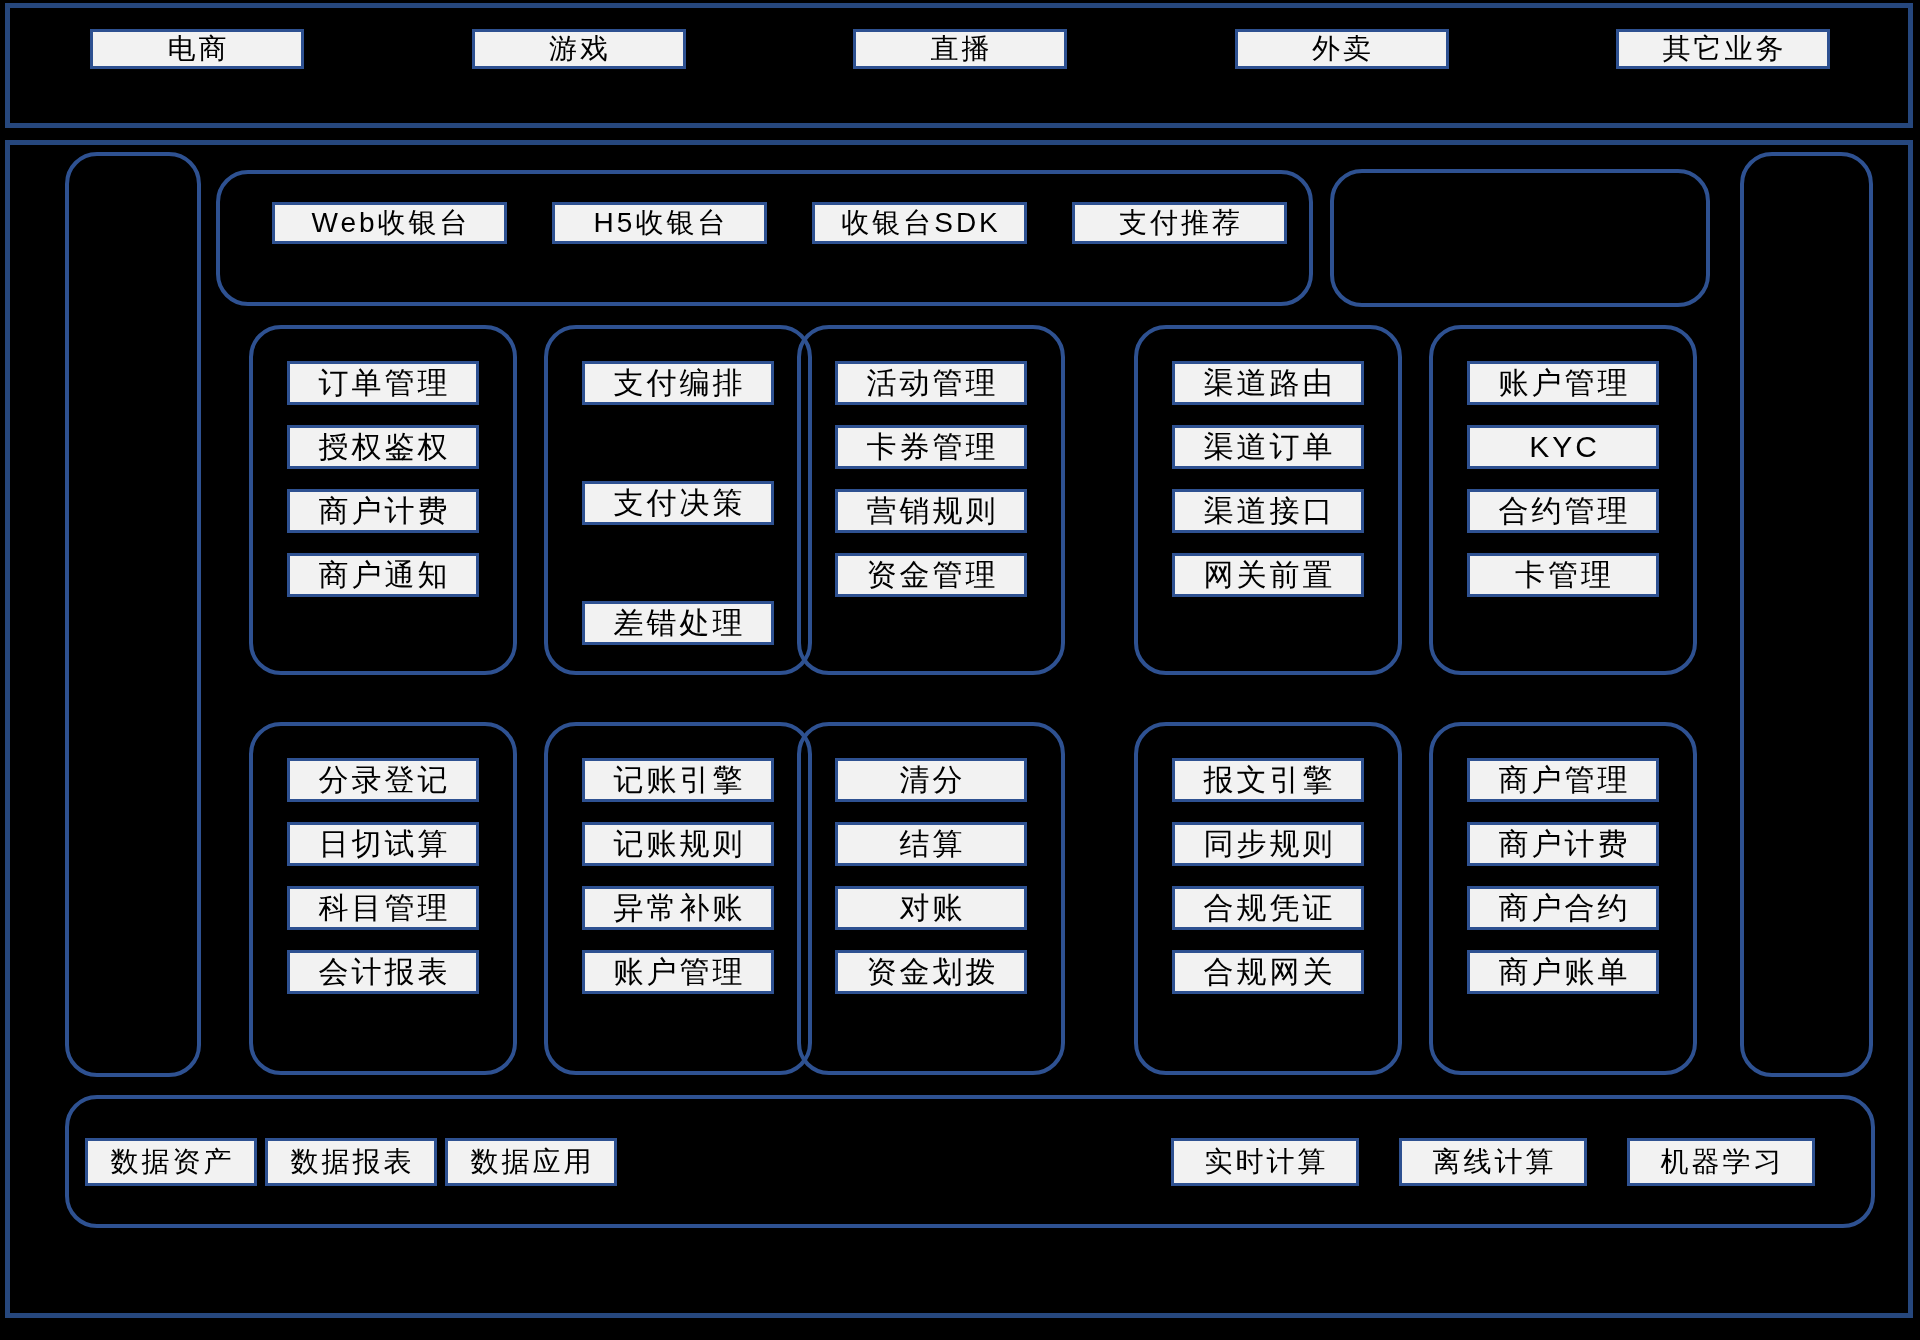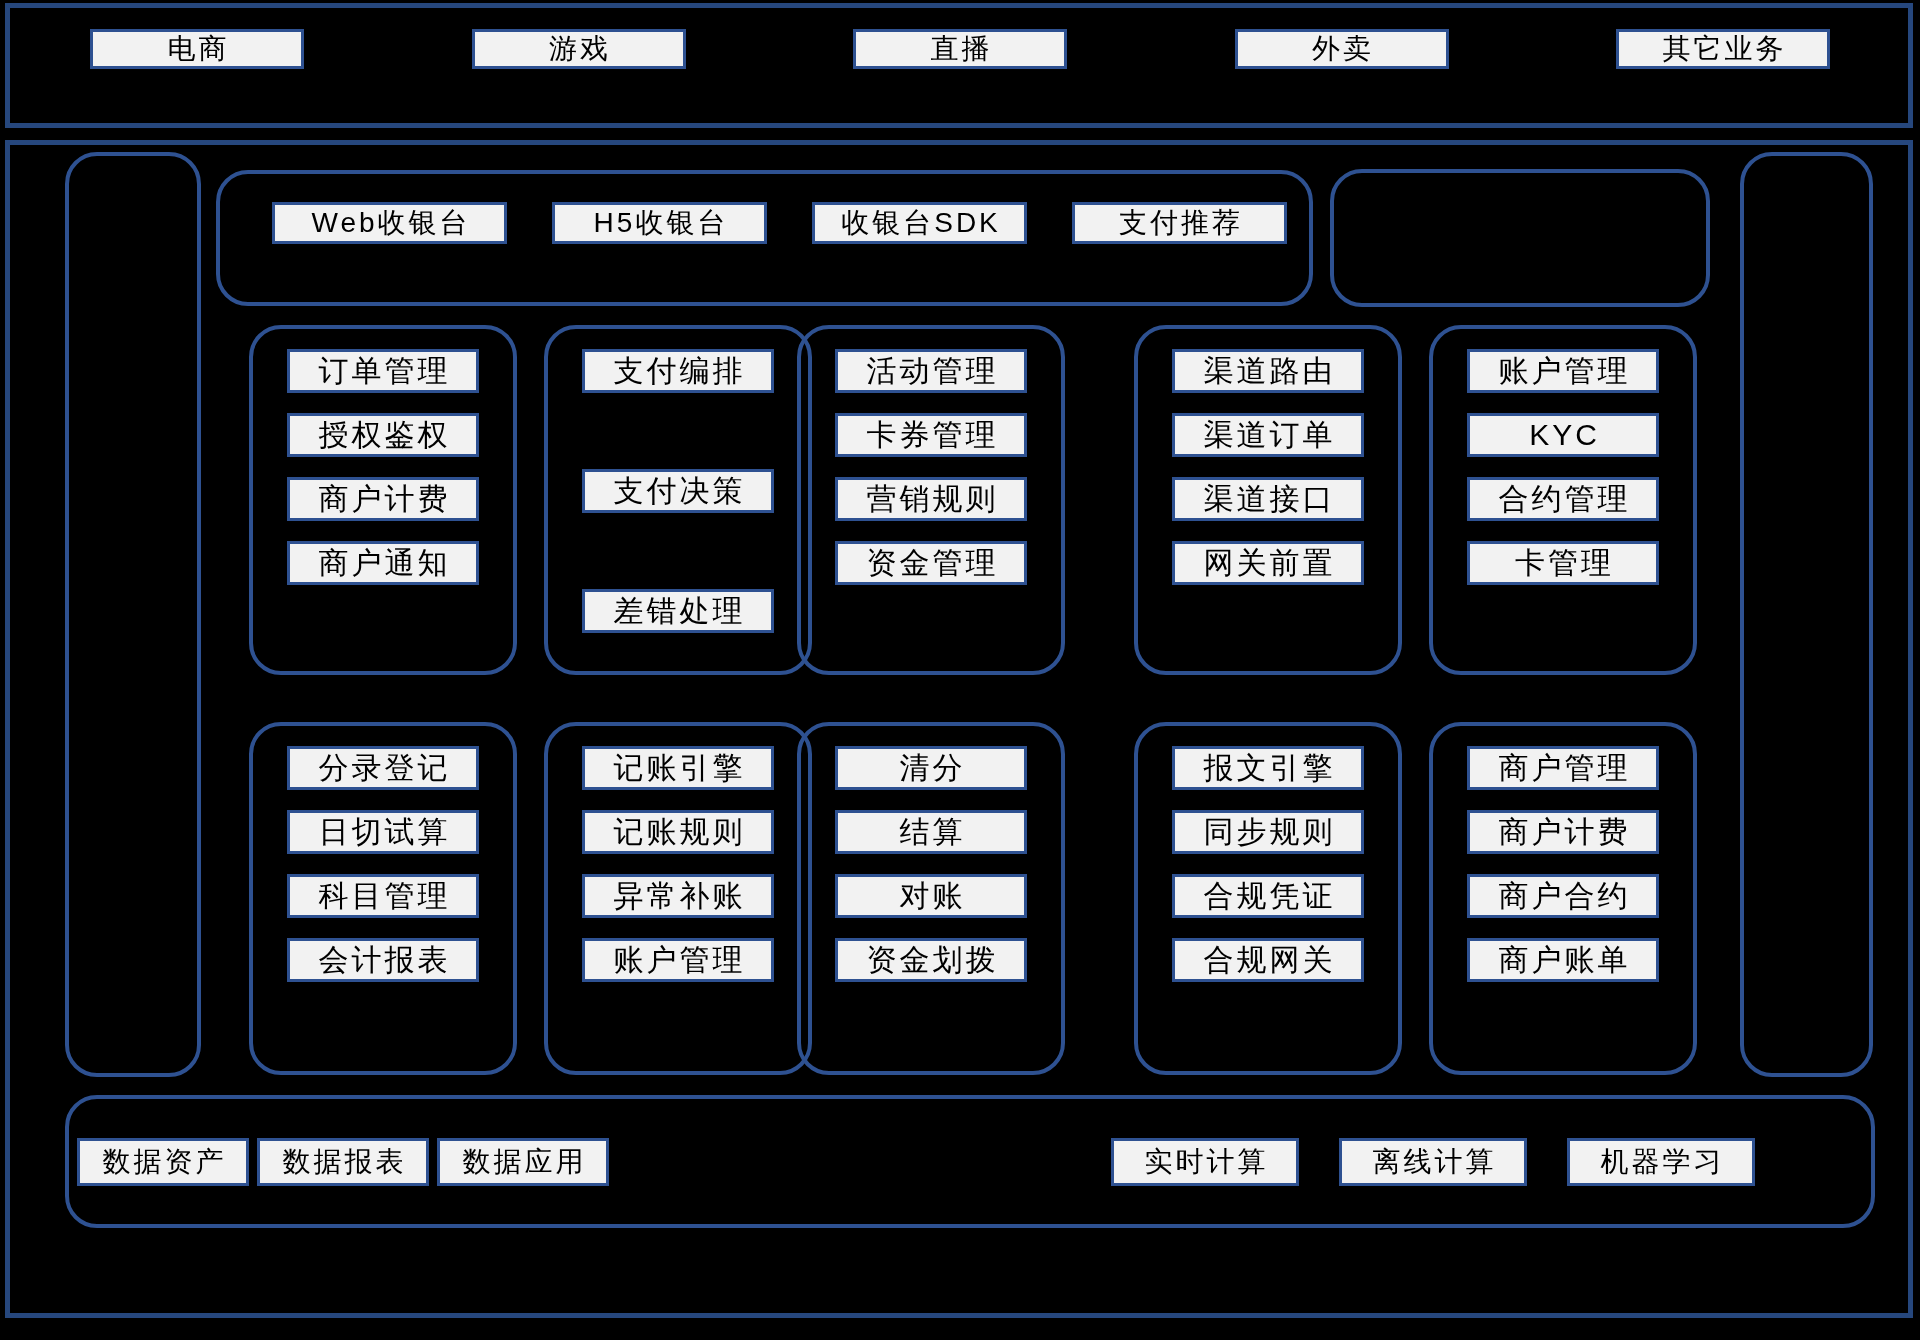--- a/index.html
+++ b/index.html
@@ -36,34 +36,34 @@
 
   .cashier{left:206px;top:25px;width:1097px;height:136px;
     display:flex;align-items:flex-start;gap:45px;padding:28px 0 0 52px;}
   .cashier .box{height:42px;font-size:28px;padding:2px 14px;min-width:215px;}
   .cashier .box.wide{min-width:235px;}
 
   .empty-top{left:1320px;top:24px;width:380px;height:138px;}
 
   .grid-cell{width:268px;
     display:flex;flex-direction:column;align-items:center;
-    padding-top:20px;gap:20px;}
+    padding-top:32px;gap:20px;}
   .grid-cell.sparse{gap:76px;}
   .grid-cell .box{width:192px;height:44px;}
   .row1{top:180px;height:350px;}
   .row2{top:577px;height:353px;}
   .c0{left:239px;} .c1{left:534px;} .c2{left:787px;} .c3{left:1124px;} .c4{left:1419px;}
 
   .data-band{left:55px;top:950px;width:1810px;height:133px;
     display:flex;align-items:center;}
   .data-band .box{height:48px;font-size:28px;}
   .data-group{display:flex;gap:40px;}
-  .data-group-left{margin-left:8px;gap:8px;}
+  .data-group-left{margin-left:16px;gap:8px;}
   .data-group-left .box{width:172px;}
-  .data-group-right{margin-left:auto;margin-right:116px;}
+  .data-group-right{margin-left:auto;margin-right:56px;}
   .data-group-right .box{width:188px;}
 </style>
 </head>
 <body>
 
 <div class="canvas">
 
   <section class="band band-top">
     <div class="box top-box">电商</div>
     <div class="box top-box">游戏</div>

